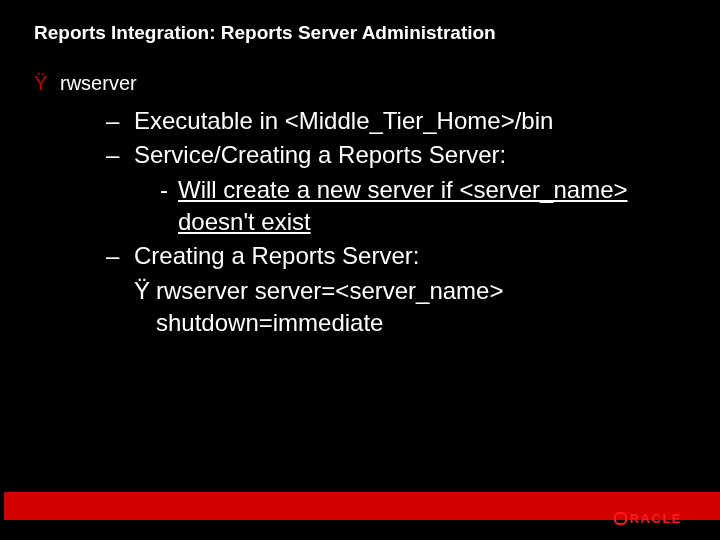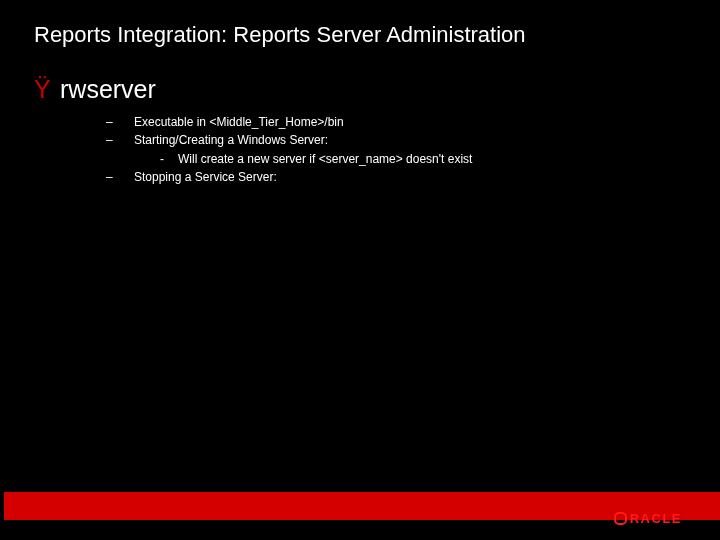--- a/index.html
+++ b/index.html
@@ -13,39 +13,39 @@
     overflow: hidden;
   }
   .slide {
     position: relative;
     width: 720px;
     height: 540px;
     box-sizing: border-box;
     padding: 22px 34px 0 34px;
   }
   .title {
-    font-size: 22px;
-    font-weight: normal;
+    font-size: 19px;
+    font-weight: bold;
     line-height: 1.15;
     margin: 0 0 28px 0;
   }
   .lvl1 {
-    font-size: 25px;
+    font-size: 20px;
     margin: 0 0 10px 0;
     padding-left: 26px;
     text-indent: -26px;
   }
   .lvl1 .bullet {
     color: #c70000;
     display: inline-block;
     width: 26px;
     text-indent: 0;
   }
   .sublist {
-    font-size: 12px;
+    font-size: 24px;
     line-height: 1.35;
     padding-left: 72px;
   }
   .sub {
     padding-left: 28px;
     text-indent: -28px;
     margin: 0 0 2px 0;
   }
   .sub .dash {
     display: inline-block;
@@ -59,20 +59,21 @@
   }
   .subsub .y {
     display: inline-block;
     width: 22px;
     text-indent: 0;
   }
   .subsub2 {
     padding-left: 72px;
     text-indent: -18px;
     margin: 0 0 2px 0;
+    text-decoration: underline;
   }
   .subsub2 .hy {
     display: inline-block;
     width: 18px;
     text-indent: 0;
   }
   .footer {
     position: absolute;
     left: 4px;
     right: 0;
@@ -123,28 +124,31 @@
     <span class="bullet">Ÿ</span><span>rwserver</span>
   </p>
 
   <div class="sublist">
 
     <p class="sub">
       <span class="dash">–</span><span>Executable in &lt;Middle_Tier_Home&gt;/bin</span>
     </p>
 
     <p class="sub">
-      <span class="dash">–</span><span>Starting/Creating a Windows Server:</span>
+      <span class="dash">–</span><span>Service/Creating a Reports Server:</span>
     </p>
     <p class="subsub2">
       <span class="hy">-</span><span>Will create a new server if &lt;server_name&gt; doesn't exist</span>
     </p>
 
     <p class="sub">
-      <span class="dash">–</span><span>Stopping a Service Server:</span>
+      <span class="dash">–</span><span>Creating a Reports Server:</span>
+    </p>
+    <p class="subsub">
+      <span class="y">Ÿ</span><span>rwserver server=&lt;server_name&gt; shutdown=immediate</span>
     </p>
 
 
   </div>
 
   <div class="footer">
     <div class="redbar"></div>
     <div class="blackbar">
       <div class="oracle-logo">
         <span class="o"></span>

